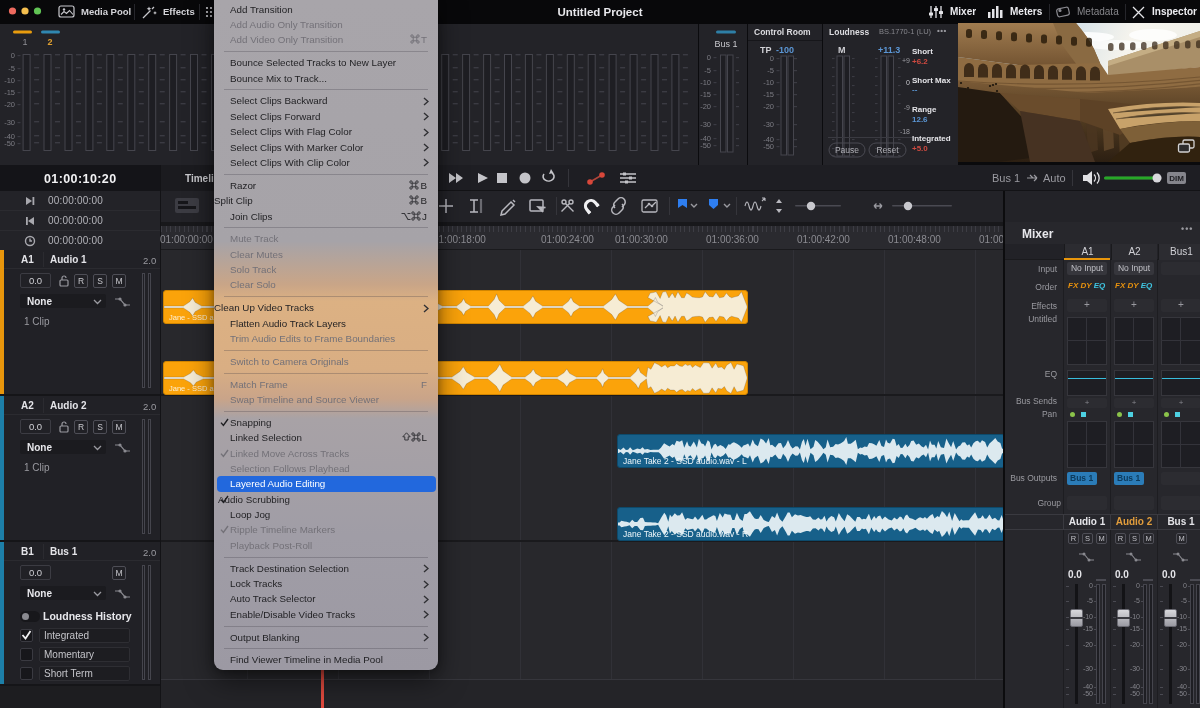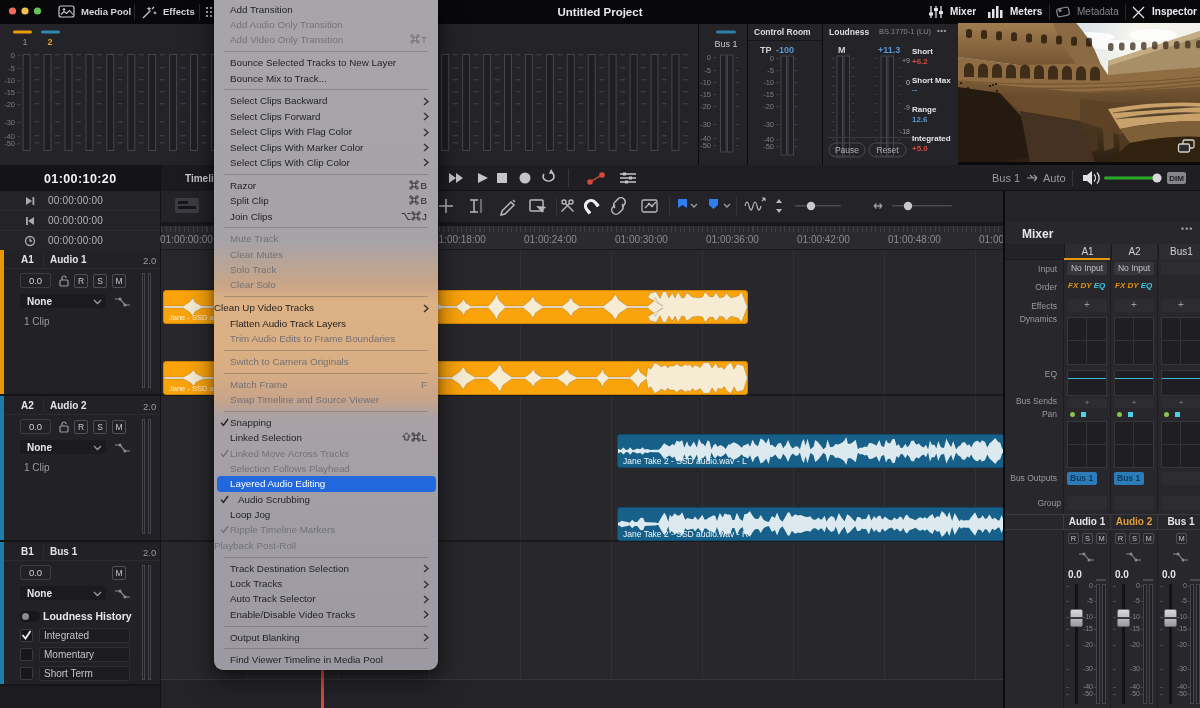--- a/index.html
+++ b/index.html
@@ -515,21 +515,21 @@
 <rect x="462" y="14" width="60" height="1.6" rx="0.8" fill="#4a4a52"></rect>
 <circle cx="478" cy="15" r="4.2" fill="#c8c8cd"></circle>
 </svg>
     <div class="abs" style="left:161px;top:222px;width:844px;height:4px;background:#18181b"></div>
     <div class="abs" style="left:161px;top:226px;width:844px;height:24px;background:#2a2a2f;border-bottom:1px solid #1a1a1d">
       <div class="abs" style="left:0;top:0;width:844px;height:6px;background:repeating-linear-gradient(90deg,#3d3d44 0,#3d3d44 1px,transparent 1px,transparent 4.55px)"></div>
       <div class="abs" style="left:-1px;top:8px;font-size:10px;color:#8b8b91">01:00:00:00</div>
       <div class="abs" style="left:90px;top:8px;font-size:10px;color:#8b8b91">01:00:06:00</div>
       <div class="abs" style="left:181px;top:8px;font-size:10px;color:#8b8b91">01:00:12:00</div>
       <div class="abs" style="left:272px;top:8px;font-size:10px;color:#8b8b91">01:00:18:00</div>
-      <div class="abs" style="left:363px;top:8px;font-size:10px;color:#8b8b91">01:00:24:00</div>
+      <div class="abs" style="left:380px;top:8px;font-size:10px;color:#8b8b91">01:00:24:00</div>
       <div class="abs" style="left:454px;top:8px;font-size:10px;color:#8b8b91">01:00:30:00</div>
       <div class="abs" style="left:545px;top:8px;font-size:10px;color:#8b8b91">01:00:36:00</div>
       <div class="abs" style="left:636px;top:8px;font-size:10px;color:#8b8b91">01:00:42:00</div>
       <div class="abs" style="left:727px;top:8px;font-size:10px;color:#8b8b91">01:00:48:00</div>
       <div class="abs" style="left:818px;top:8px;font-size:10px;color:#8b8b91">01:00:54:00</div>
     </div>
     <div class="abs" style="left:161px;top:250px;width:844px;height:458px;background:#28282c;overflow:hidden">
       <div class="abs" style="left:86px;top:0;width:1px;height:430px;background:#313137"></div>
       <div class="abs" style="left:177px;top:0;width:1px;height:430px;background:#313137"></div>
       <div class="abs" style="left:268px;top:0;width:1px;height:430px;background:#313137"></div>
@@ -673,21 +673,21 @@
       <div class="abs" style="left:17px;top:5px;font-size:12px;font-weight:bold;color:#e8e8ec">Mixer</div>
       <div class="abs" style="left:176px;top:2px;font-size:9px;font-weight:bold;color:#9a9aa0;letter-spacing:1px">•••</div>
       <div class="abs" style="left:0;top:22px;width:195px;height:16px;background:#222227;border-bottom:1px solid #1a1a1d"></div>
       <div class="abs" style="left:59px;top:22px;width:46px;height:16px;background:#2c2c31;border-left:1px solid #1a1a1d;font-size:10px;color:#d0d0d5;text-align:center;line-height:16px">A1</div>
       <div class="abs" style="left:106px;top:22px;width:46px;height:16px;background:#2c2c31;border-left:1px solid #1a1a1d;font-size:10px;color:#d0d0d5;text-align:center;line-height:16px">A2</div>
       <div class="abs" style="left:153px;top:22px;width:46px;height:16px;background:#2c2c31;border-left:1px solid #1a1a1d;font-size:10px;color:#d0d0d5;text-align:center;line-height:16px">Bus1</div>
       <div class="abs" style="left:59px;top:36px;width:46px;height:2px;background:#e8960c"></div>
       <div class="abs" style="left:0;top:42px;width:52px;font-size:8.5px;color:#9a9aa0;text-align:right">Input</div>
       <div class="abs" style="left:0;top:60px;width:52px;font-size:8.5px;color:#9a9aa0;text-align:right">Order</div>
       <div class="abs" style="left:0;top:79px;width:52px;font-size:8.5px;color:#9a9aa0;text-align:right">Effects</div>
-      <div class="abs" style="left:0;top:92px;width:52px;font-size:8.5px;color:#9a9aa0;text-align:right">Dynamics</div>
+      <div class="abs" style="left:0;top:92px;width:52px;font-size:8.5px;color:#9a9aa0;text-align:right">Untitled</div>
       <div class="abs" style="left:0;top:147px;width:52px;font-size:8.5px;color:#9a9aa0;text-align:right">EQ</div>
       <div class="abs" style="left:0;top:174px;width:52px;font-size:8.5px;color:#9a9aa0;text-align:right">Bus Sends</div>
       <div class="abs" style="left:0;top:187px;width:52px;font-size:8.5px;color:#9a9aa0;text-align:right">Pan</div>
       <div class="abs" style="left:0;top:251px;width:52px;font-size:8.5px;color:#9a9aa0;text-align:right">Bus Outputs</div>
       <div class="abs" style="left:0;top:276px;width:56px;font-size:8.5px;color:#9a9aa0;text-align:right">Group</div>
       <div class="abs" style="left:58px;top:38px;width:1px;height:448px;background:#1d1d21"></div>
       <div class="abs" style="left:105px;top:38px;width:1px;height:448px;background:#1d1d21"></div>
       <div class="abs" style="left:152px;top:38px;width:1px;height:448px;background:#1d1d21"></div>
       <div class="abs" style="left:62px;top:40px;width:40px;height:13px;background:#36363c;border-radius:2px;font-size:8.5px;color:#c0c0c6;text-align:center;line-height:13px">No Input</div>
       <div class="abs" style="left:63px;top:59px;width:40px;height:12px;font-size:8px;font-weight:bold;font-style:italic"><span style="color:#e8920e">FX</span> <span style="color:#e8920e">DY</span> <span style="color:#3fc4e0">EQ</span></div>
@@ -890,21 +890,21 @@
         </svg></div>
       <div style="height:15.38px;line-height:15.38px;position:relative;padding-left:16px;white-space:nowrap;color:#1f1f22">Select Clips With Clip Color<svg width="6" height="9" viewBox="0 0 6 9" style="position:absolute;right:9px;top:3.5px">
           <path d="M1,1 L5,4.5 L1,8" fill="none" stroke="#303034" stroke-width="1.4"></path>
         </svg></div>
       <div style="height:7.45px;position:relative">
         <div style="position:absolute;left:10px;right:10px;top:3.4px;height:1px;background:rgba(60,58,70,0.28)"></div>
       </div>
       <div style="height:15.38px;line-height:15.38px;position:relative;padding-left:16px;white-space:nowrap;color:#1f1f22">Razor<span style="position:absolute;right:11px;top:0"><svg width="10" height="10" viewBox="0 0 10 10" style="display:inline-block;vertical-align:-1px">
             <path d="M3.2,3.2 H6.8 V6.8 H3.2 Z M3.2,3.2 H2 a1.2,1.2 0 1 1 1.2,-1.2 Z M6.8,3.2 V2 a1.2,1.2 0 1 1 1.2,1.2 Z M6.8,6.8 H8 a1.2,1.2 0 1 1 -1.2,1.2 Z M3.2,6.8 V8 a1.2,1.2 0 1 1 -1.2,-1.2 Z" fill="none" stroke="#36363a" stroke-width="1"></path>
           </svg><span style="margin-left:1px">B</span></span></div>
-      <div style="height:15.38px;line-height:15.38px;position:relative;padding-left:16px;white-space:nowrap;color:#1f1f22">Split Clip<span style="position:absolute;right:11px;top:0"><svg width="10" height="10" viewBox="0 0 10 10" style="display:inline-block;vertical-align:-1px">
+      <div style="height:15.38px;line-height:15.38px;position:relative;white-space:nowrap;color:#1f1f22">Split Clip<span style="position:absolute;right:11px;top:0"><svg width="10" height="10" viewBox="0 0 10 10" style="display:inline-block;vertical-align:-1px">
             <path d="M3.2,3.2 H6.8 V6.8 H3.2 Z M3.2,3.2 H2 a1.2,1.2 0 1 1 1.2,-1.2 Z M6.8,3.2 V2 a1.2,1.2 0 1 1 1.2,1.2 Z M6.8,6.8 H8 a1.2,1.2 0 1 1 -1.2,1.2 Z M3.2,6.8 V8 a1.2,1.2 0 1 1 -1.2,-1.2 Z" fill="none" stroke="#36363a" stroke-width="1"></path>
           </svg><span style="margin-left:1px">B</span></span></div>
       <div style="height:15.38px;line-height:15.38px;position:relative;padding-left:16px;white-space:nowrap;color:#1f1f22">Join Clips<span style="position:absolute;right:11px;top:0"><svg width="10" height="9" viewBox="0 0 10 9" style="display:inline-block;vertical-align:-1px">
             <path d="M0.5,1.5 h3 l3.5,6 h2.5 M6.5,1.5 h3" fill="none" stroke="#36363a" stroke-width="1.1"></path>
           </svg><svg width="10" height="10" viewBox="0 0 10 10" style="display:inline-block;vertical-align:-1px">
             <path d="M3.2,3.2 H6.8 V6.8 H3.2 Z M3.2,3.2 H2 a1.2,1.2 0 1 1 1.2,-1.2 Z M6.8,3.2 V2 a1.2,1.2 0 1 1 1.2,1.2 Z M6.8,6.8 H8 a1.2,1.2 0 1 1 -1.2,1.2 Z M3.2,6.8 V8 a1.2,1.2 0 1 1 -1.2,-1.2 Z" fill="none" stroke="#36363a" stroke-width="1"></path>
           </svg><span style="margin-left:1px">J</span></span></div>
       <div style="height:7.45px;position:relative">
         <div style="position:absolute;left:10px;right:10px;top:3.4px;height:1px;background:rgba(60,58,70,0.28)"></div>
       </div>
@@ -938,28 +938,28 @@
       <div style="height:15.38px;line-height:15.38px;position:relative;padding-left:16px;white-space:nowrap;color:#1f1f22">Linked Selection<span style="position:absolute;right:11px;top:0"><svg width="9" height="10" viewBox="0 0 9 10" style="display:inline-block;vertical-align:-1px">
             <path d="M4.5,0.8 L8.2,4.8 H6.2 V8 H2.8 V4.8 H0.8 Z" fill="none" stroke="#36363a" stroke-width="1"></path>
           </svg><svg width="10" height="10" viewBox="0 0 10 10" style="display:inline-block;vertical-align:-1px">
             <path d="M3.2,3.2 H6.8 V6.8 H3.2 Z M3.2,3.2 H2 a1.2,1.2 0 1 1 1.2,-1.2 Z M6.8,3.2 V2 a1.2,1.2 0 1 1 1.2,1.2 Z M6.8,6.8 H8 a1.2,1.2 0 1 1 -1.2,1.2 Z M3.2,6.8 V8 a1.2,1.2 0 1 1 -1.2,-1.2 Z" fill="none" stroke="#36363a" stroke-width="1"></path>
           </svg><span style="margin-left:1px">L</span></span></div>
       <div style="height:15.38px;line-height:15.38px;position:relative;padding-left:16px;white-space:nowrap;color:#737178"><svg width="9" height="9" viewBox="0 0 9 9" style="position:absolute;left:6px;top:3px">
           <path d="M1,4.6 l2.4,2.8 L8,1" fill="none" stroke="#737178" stroke-width="1.4"></path>
         </svg>Linked Move Across Tracks</div>
       <div style="height:15.38px;line-height:15.38px;position:relative;padding-left:16px;white-space:nowrap;color:#737178">Selection Follows Playhead</div>
       <div style="height:15.38px;line-height:15.38px;position:relative;padding-left:16px;white-space:nowrap;background:#2268dd;color:#ffffff;border-radius:4px;margin:0 2.5px;padding-left:13.5px;color:#ffffff">Layered Audio Editing</div>
-      <div style="height:15.38px;line-height:15.38px;position:relative;padding-left:24px;white-space:nowrap;color:#1f1f22"><svg width="9" height="9" viewBox="0 0 9 9" style="position:absolute;left:6px;top:3px">
+      <div style="height:15.38px;line-height:15.38px;position:relative;padding-left:4px;white-space:nowrap;color:#1f1f22"><svg width="9" height="9" viewBox="0 0 9 9" style="position:absolute;left:6px;top:3px">
           <path d="M1,4.6 l2.4,2.8 L8,1" fill="none" stroke="#1f1f22" stroke-width="1.4"></path>
         </svg>Audio Scrubbing</div>
       <div style="height:15.38px;line-height:15.38px;position:relative;padding-left:16px;white-space:nowrap;color:#1f1f22">Loop Jog</div>
       <div style="height:15.38px;line-height:15.38px;position:relative;padding-left:16px;white-space:nowrap;color:#737178"><svg width="9" height="9" viewBox="0 0 9 9" style="position:absolute;left:6px;top:3px">
           <path d="M1,4.6 l2.4,2.8 L8,1" fill="none" stroke="#737178" stroke-width="1.4"></path>
         </svg>Ripple Timeline Markers</div>
-      <div style="height:15.38px;line-height:15.38px;position:relative;white-space:nowrap;color:#737178">Playback Post-Roll</div>
+      <div style="height:15.38px;line-height:15.38px;position:relative;padding-left:16px;white-space:nowrap;color:#737178">Playback Post-Roll</div>
       <div style="height:7.45px;position:relative">
         <div style="position:absolute;left:10px;right:10px;top:3.4px;height:1px;background:rgba(60,58,70,0.28)"></div>
       </div>
       <div style="height:15.38px;line-height:15.38px;position:relative;padding-left:16px;white-space:nowrap;color:#1f1f22">Track Destination Selection<svg width="6" height="9" viewBox="0 0 6 9" style="position:absolute;right:9px;top:3.5px">
           <path d="M1,1 L5,4.5 L1,8" fill="none" stroke="#303034" stroke-width="1.4"></path>
         </svg></div>
       <div style="height:15.38px;line-height:15.38px;position:relative;padding-left:16px;white-space:nowrap;color:#1f1f22">Lock Tracks<svg width="6" height="9" viewBox="0 0 6 9" style="position:absolute;right:9px;top:3.5px">
           <path d="M1,1 L5,4.5 L1,8" fill="none" stroke="#303034" stroke-width="1.4"></path>
         </svg></div>
       <div style="height:15.38px;line-height:15.38px;position:relative;padding-left:16px;white-space:nowrap;color:#1f1f22">Auto Track Selector<svg width="6" height="9" viewBox="0 0 6 9" style="position:absolute;right:9px;top:3.5px">

